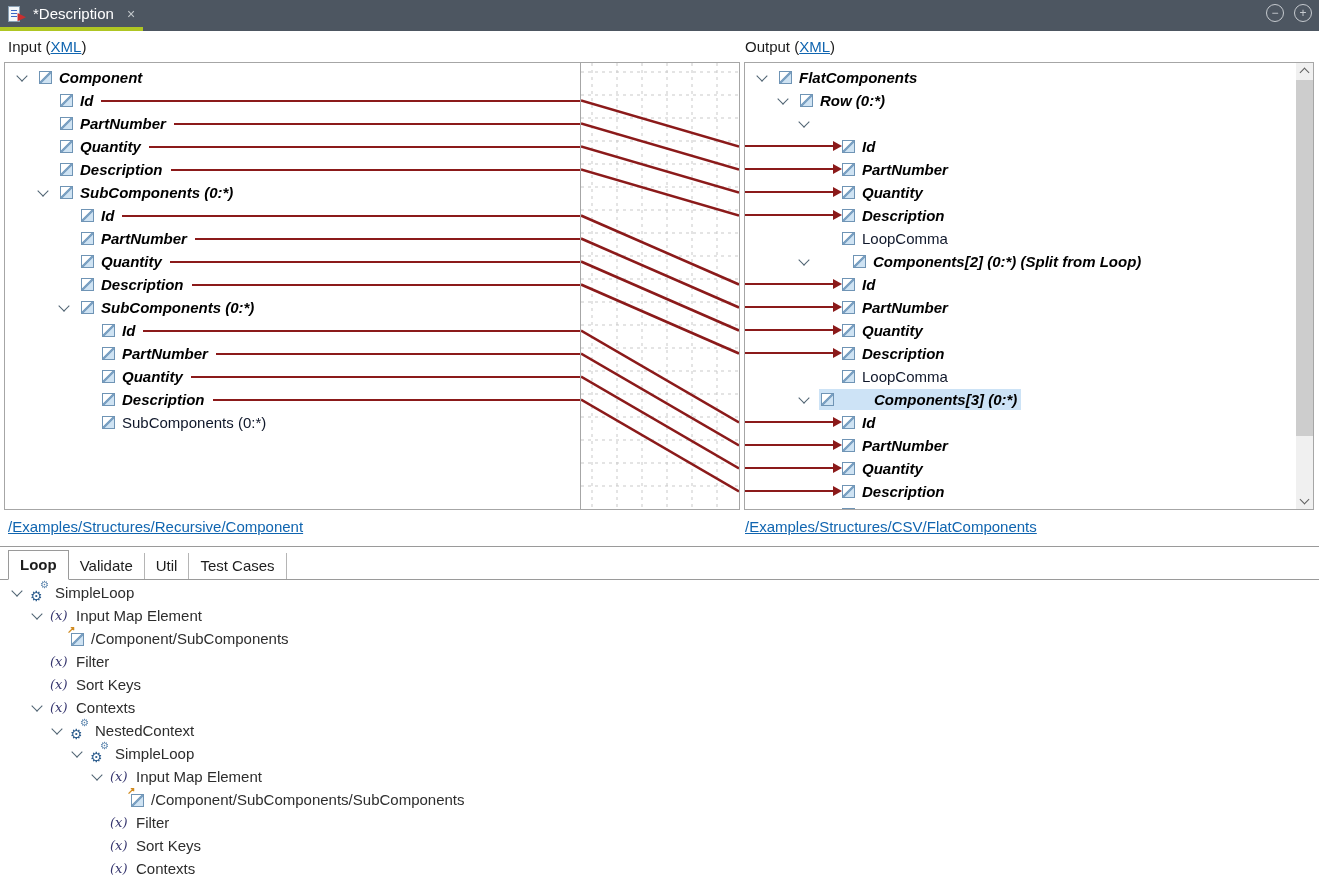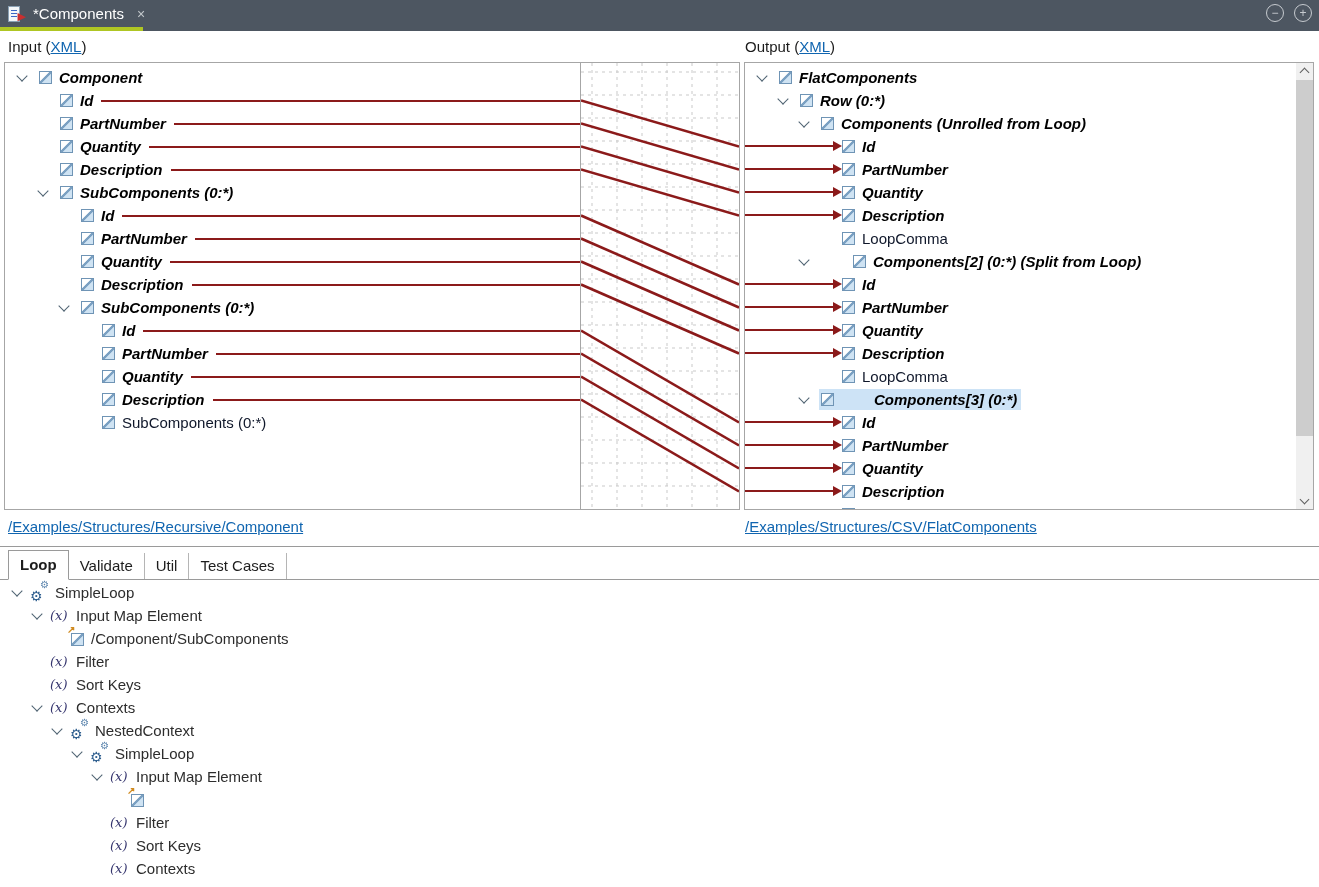--- a/index.html
+++ b/index.html
@@ -88,21 +88,21 @@
 <div class="screen">
 
   <div class="tabbar">
     <div class="doc-tab">
       <span class="mfi">
           <span class="page">
             <i></i>
           </span>
           <i class="marrow">▶</i>
         </span>
-      <span>*Components</span>
+      <span>*Description</span>
       <span class="tab-close">×</span>
     </div>
     <div class="tab-underline"></div>
     <div class="win-btns">
       <span class="circ">−</span>
       <span class="circ">+</span>
     </div>
   </div>
 
   <div class="pane-header" style="left:8px;"><span>Input (</span><span class="link">XML</span><span>)</span></div>
@@ -298,24 +298,20 @@
         </span>
         <span class="hl">
           <span class="elicon"></span>
           <span>Row (0:*)</span>
         </span>
       </div>
       <div class="trow bold" style="padding-left: 52px;">
         <span class="chevcol">
           <i class="chev"></i>
         </span>
-        <span class="hl">
-          <span class="elicon"></span>
-          <span>Components (Unrolled from Loop)</span>
-        </span>
       </div>
       <div class="trow bold" style="padding-left: 73px;">
         <span class="aline" style="width: 88px;"></span>
         <span class="ahead" style="left: 88px;"></span>
         <span class="chevcol"></span>
         <span class="hl">
           <span class="elicon"></span>
           <span>Id</span>
         </span>
       </div>
@@ -547,20 +543,21 @@
         </span>
         <span class="bicon fx">(x)</span>
         <span>Input Map Element</span>
       </div>
       <div class="trow brow" style="padding-left: 110px;">
         <span class="chevcol"></span>
         <span class="bicon elrefwrap">
           <span class="elicon"></span>
           <i class="refarrow">↗</i>
         </span>
+        <span>/Component/SubComponents/SubComponents</span>
       </div>
       <div class="trow brow" style="padding-left: 90px;">
         <span class="chevcol"></span>
         <span class="bicon fx">(x)</span>
         <span>Filter</span>
       </div>
       <div class="trow brow" style="padding-left: 90px;">
         <span class="chevcol"></span>
         <span class="bicon fx">(x)</span>
         <span>Sort Keys</span>

